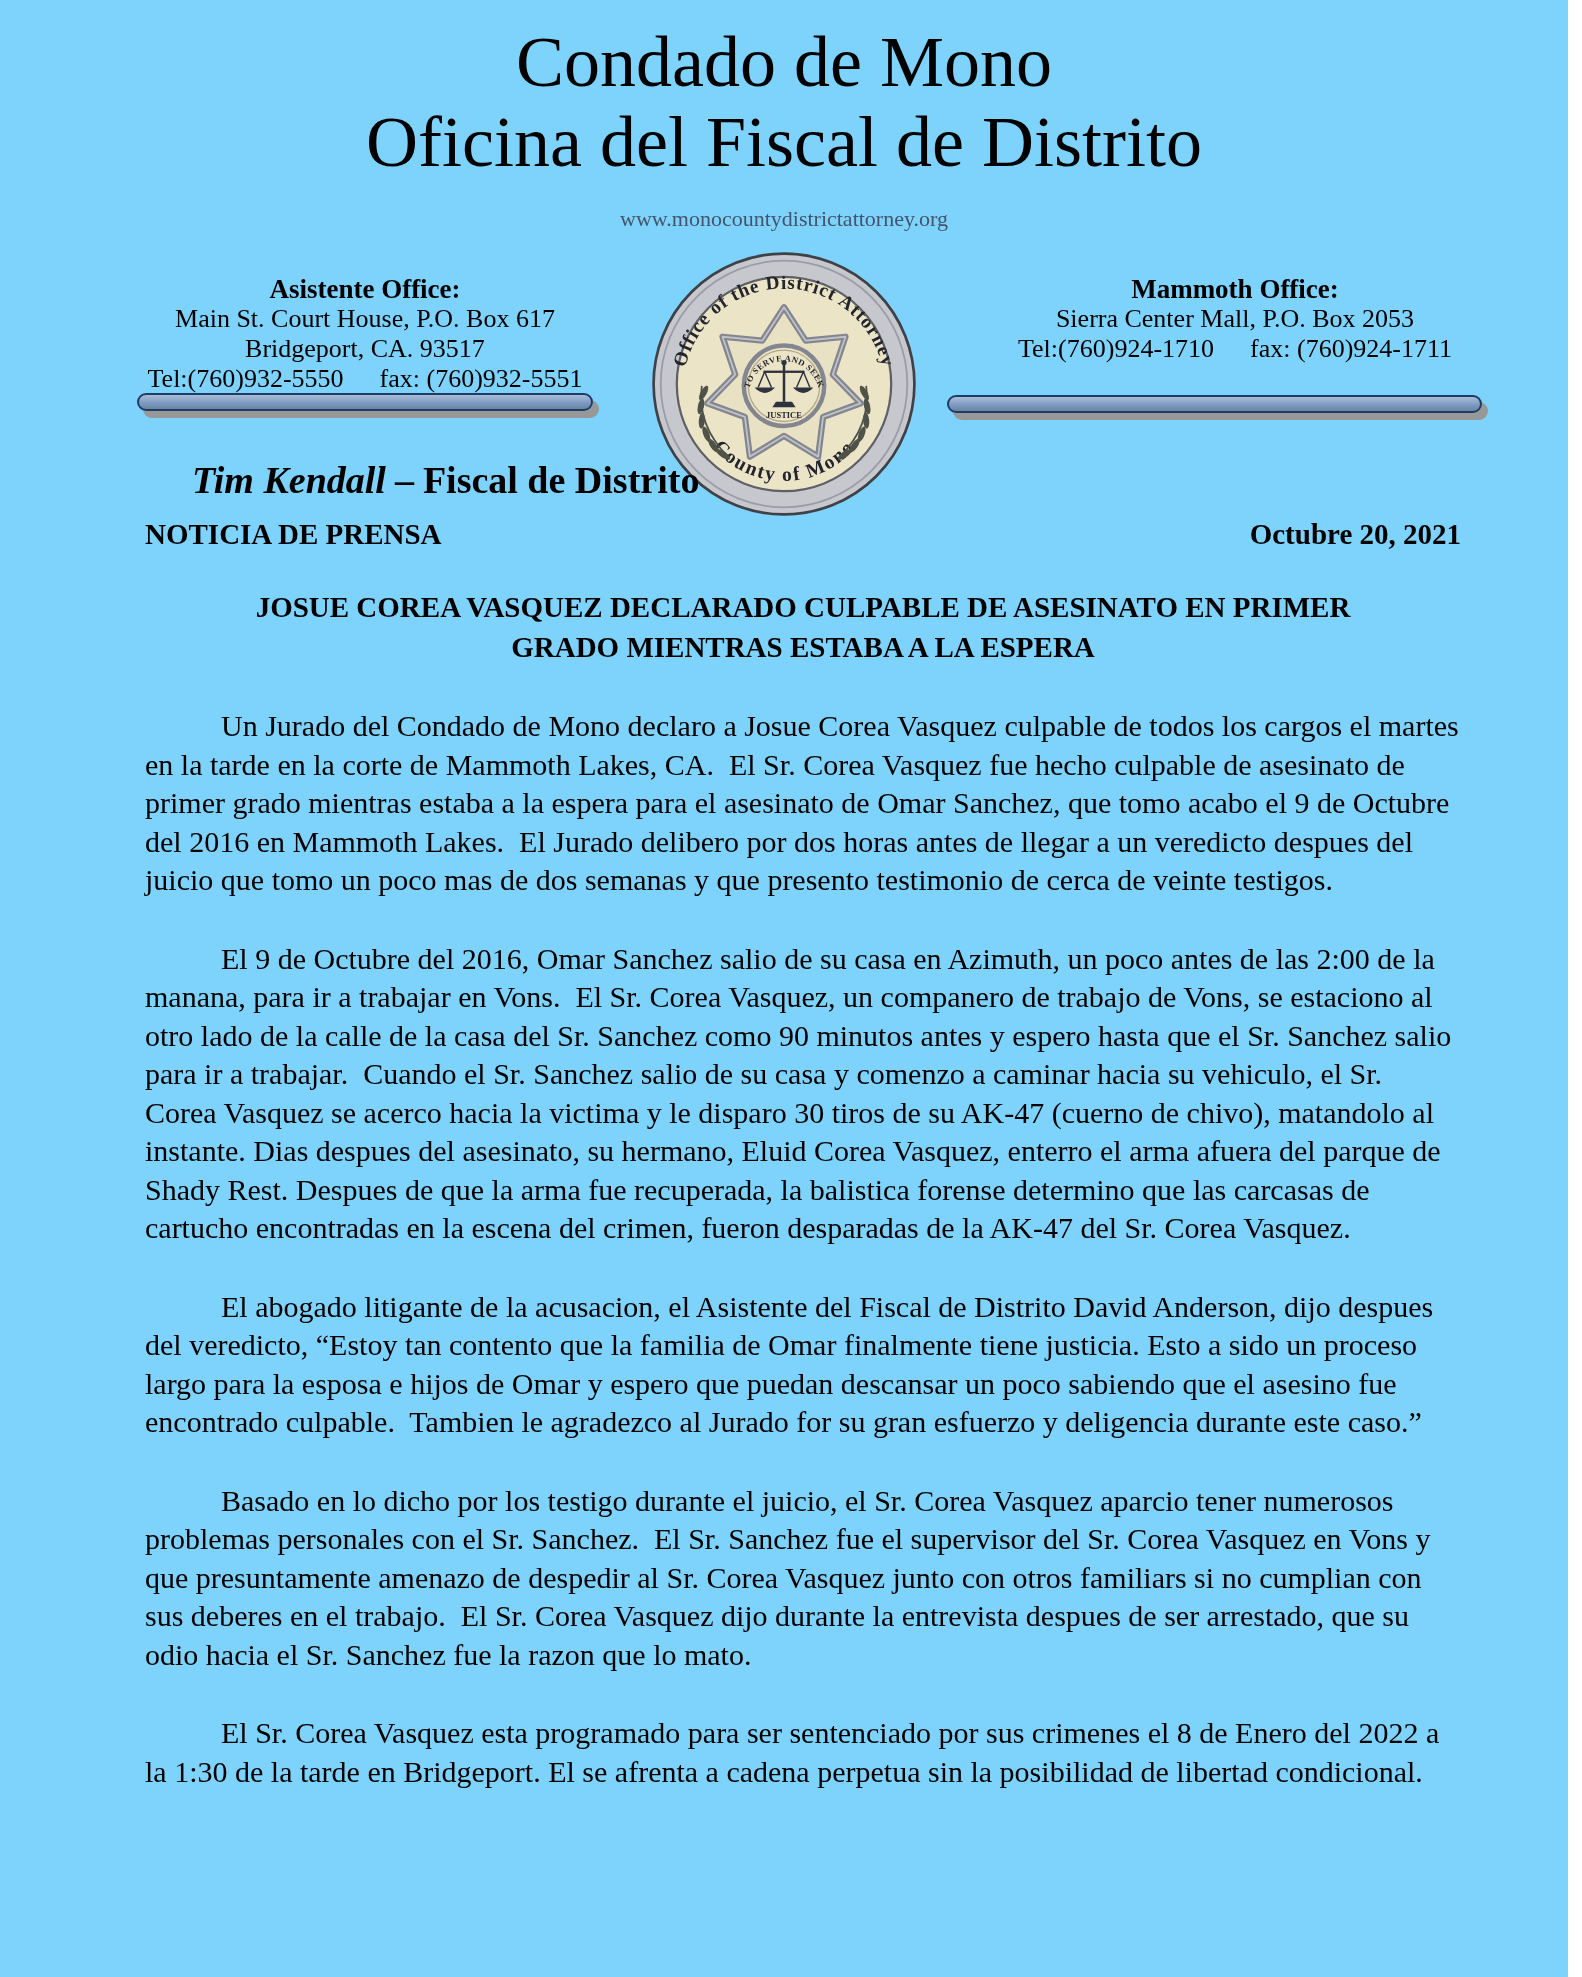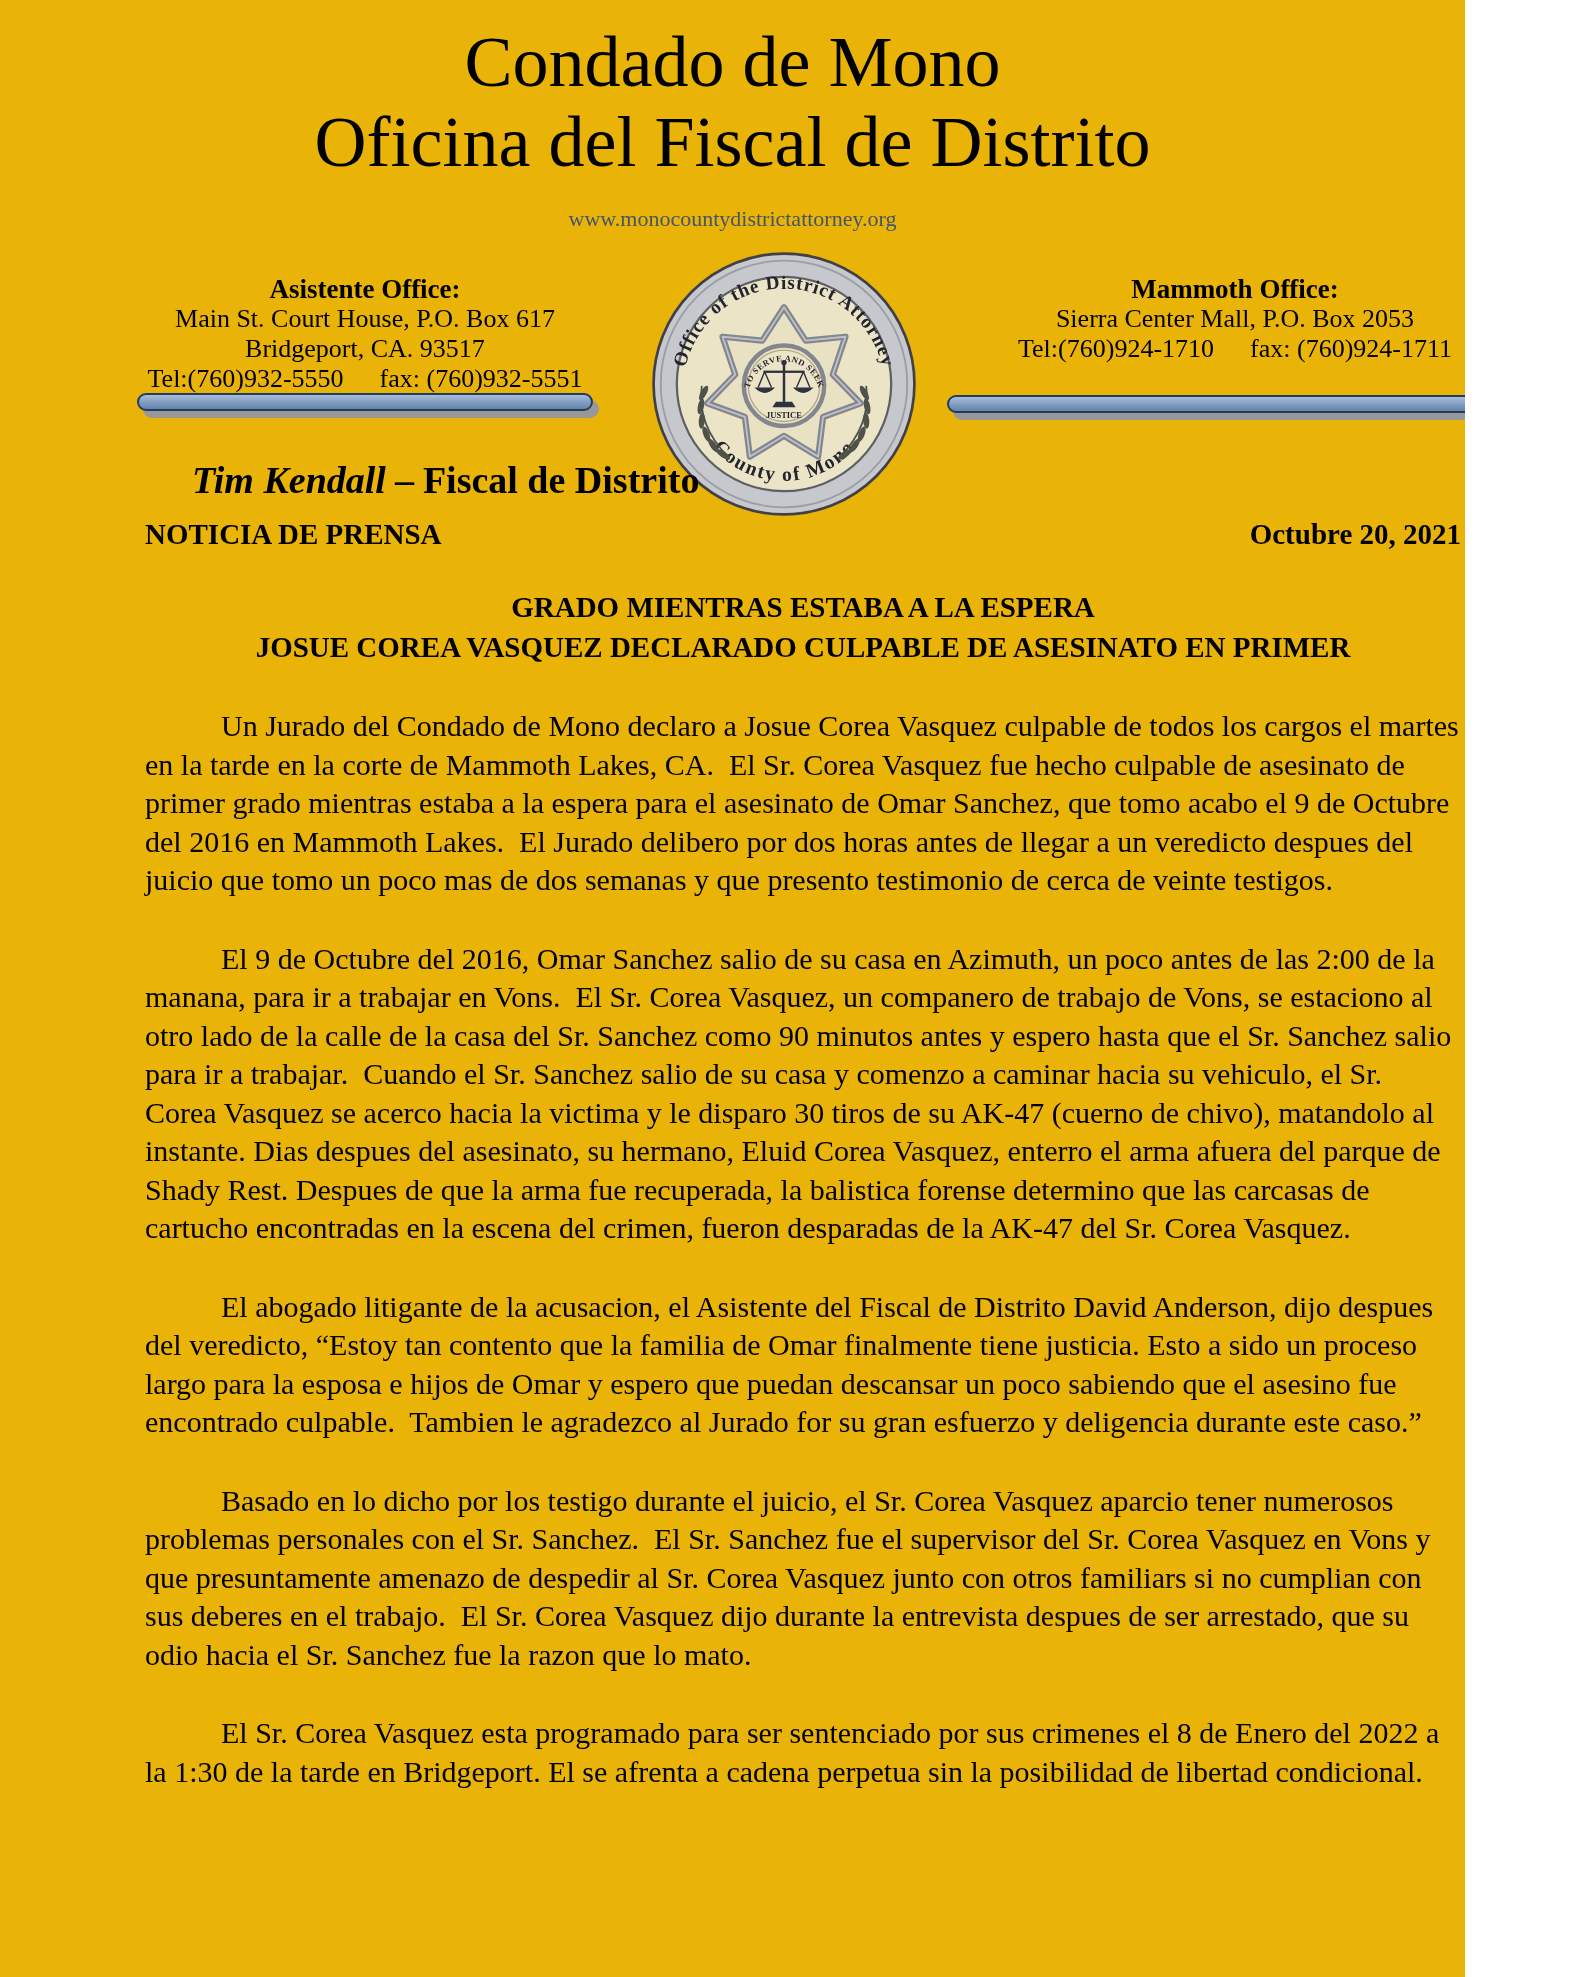--- a/index.html
+++ b/index.html
@@ -1,23 +1,22 @@
 <!DOCTYPE html>
 <html><head>
 <meta charset="utf-8">
 <style>
   html,body{margin:0;padding:0;background:#ffffff;}
   .page{
     position:relative;
-    width:1456px;height:1977px;
-    background:#eab308;
+    width:1568px;height:1977px;
+    background:#7dd3fc;
     font-family:"Liberation Serif","DejaVu Serif",serif;
     color:#000;
     overflow:hidden;
-    padding-left:9px;
   }
   
   .doc-title{
     position:absolute;top:22px;left:0;width:100%;
     text-align:center;font-size:72px;line-height:80px;font-weight:400;
   }
   .website{
     position:absolute;top:206px;left:0;width:100%;
     text-align:center;font-size:22px;color:#44546a;
     text-decoration:none;display:block;
@@ -158,22 +157,22 @@
   <div class="kendall">
     <span class="name">Tim Kendall</span><span class="sep">–</span><span>Fiscal de Distrito</span>
   </div>
 
   <div class="content">
     <div class="release-header">
       <span>NOTICIA DE PRENSA</span>
       <span>Octubre 20, 2021</span>
     </div>
     <div class="headline">
+      <div>JOSUE COREA VASQUEZ DECLARADO CULPABLE DE ASESINATO EN PRIMER</div>
       <div>GRADO MIENTRAS ESTABA A LA ESPERA</div>
-      <div>JOSUE COREA VASQUEZ DECLARADO CULPABLE DE ASESINATO EN PRIMER</div>
     </div>
     <div class="press-body">
         <p class="body-para">Un Jurado del Condado de Mono declaro a Josue Corea Vasquez culpable de todos los cargos el martes en la tarde en la corte de Mammoth Lakes, CA.  El Sr. Corea Vasquez fue hecho culpable de asesinato de primer grado mientras estaba a la espera para el asesinato de Omar Sanchez, que tomo acabo el 9 de Octubre del 2016 en Mammoth Lakes.  El Jurado delibero por dos horas antes de llegar a un veredicto despues del juicio que tomo un poco mas de dos semanas y que presento testimonio de cerca de veinte testigos.</p>
         <p class="body-para">El 9 de Octubre del 2016, Omar Sanchez salio de su casa en Azimuth, un poco antes de las 2:00 de la manana, para ir a trabajar en Vons.  El Sr. Corea Vasquez, un companero de trabajo de Vons, se estaciono al otro lado de la calle de la casa del Sr. Sanchez como 90 minutos antes y espero hasta que el Sr. Sanchez salio para ir a trabajar.  Cuando el Sr. Sanchez salio de su casa y comenzo a caminar hacia su vehiculo, el Sr. Corea Vasquez se acerco hacia la victima y le disparo 30 tiros de su AK-47 (cuerno de chivo), matandolo al instante. Dias despues del asesinato, su hermano, Eluid Corea Vasquez, enterro el arma afuera del parque de Shady Rest. Despues de que la arma fue recuperada, la balistica forense determino que las carcasas de cartucho encontradas en la escena del crimen, fueron desparadas de la AK-47 del Sr. Corea Vasquez.</p>
         <p class="body-para">El abogado litigante de la acusacion, el Asistente del Fiscal de Distrito David Anderson, dijo despues del veredicto, “Estoy tan contento que la familia de Omar finalmente tiene justicia. Esto a sido un proceso largo para la esposa e hijos de Omar y espero que puedan descansar un poco sabiendo que el asesino fue encontrado culpable.  Tambien le agradezco al Jurado for su gran esfuerzo y deligencia durante este caso.”</p>
         <p class="body-para">Basado en lo dicho por los testigo durante el juicio, el Sr. Corea Vasquez aparcio tener numerosos problemas personales con el Sr. Sanchez.  El Sr. Sanchez fue el supervisor del Sr. Corea Vasquez en Vons y que presuntamente amenazo de despedir al Sr. Corea Vasquez junto con otros familiars si no cumplian con sus deberes en el trabajo.  El Sr. Corea Vasquez dijo durante la entrevista despues de ser arrestado, que su odio hacia el Sr. Sanchez fue la razon que lo mato.</p>
         <p class="body-para">El Sr. Corea Vasquez esta programado para ser sentenciado por sus crimenes el 8 de Enero del 2022 a la 1:30 de la tarde en Bridgeport. El se afrenta a cadena perpetua sin la posibilidad de libertad condicional.</p>
       </div>
   </div>
 

